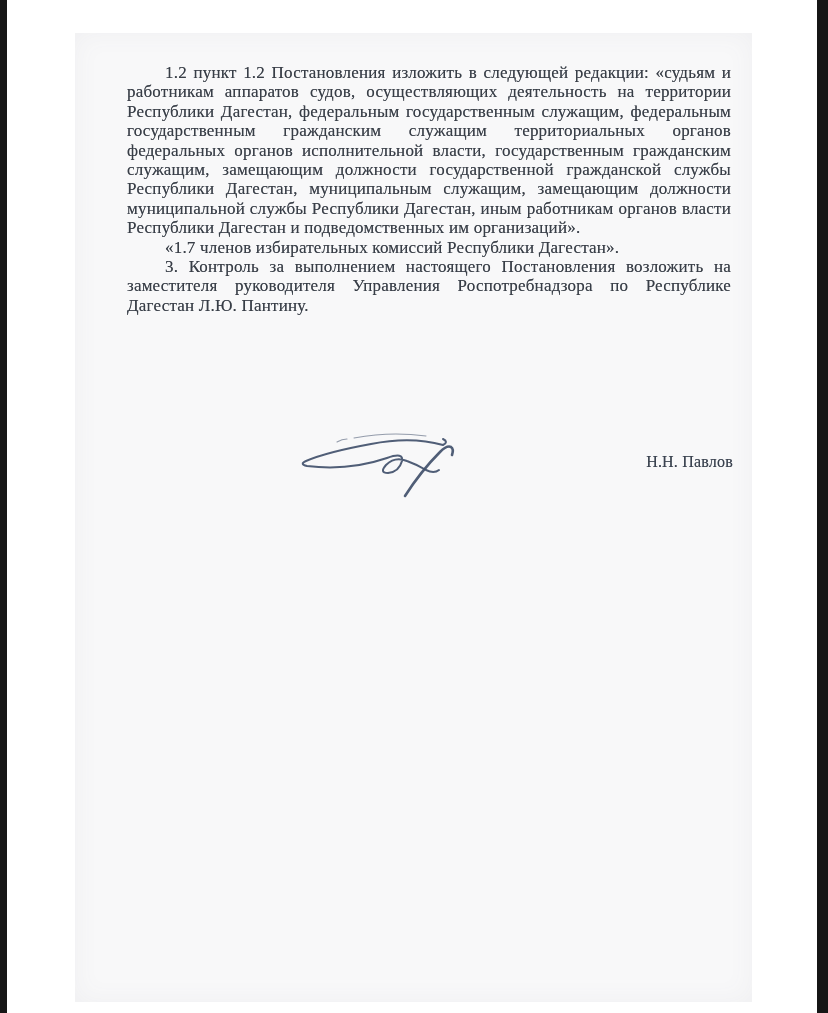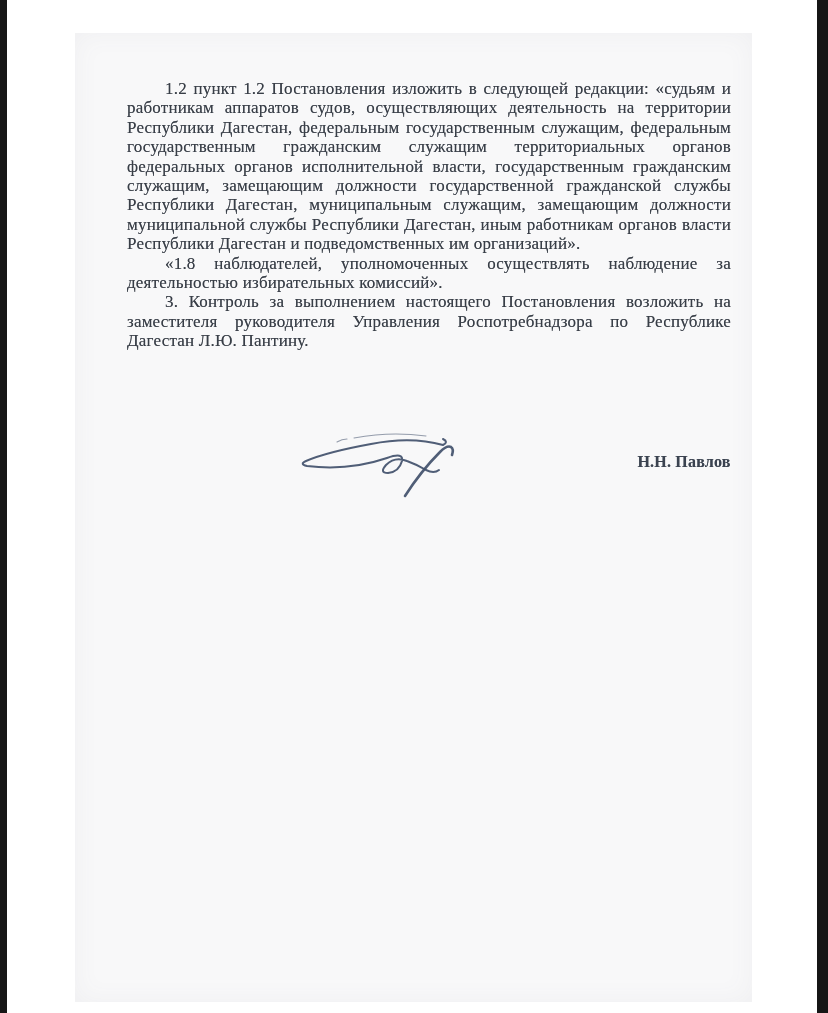--- a/index.html
+++ b/index.html
@@ -28,21 +28,21 @@
     left: 75px;
     top: 33px;
     width: 677px;
     height: 969px;
     background: #f8f8f9;
     box-shadow: inset 0 0 26px rgba(100,105,120,0.06);
   }
   .body-text {
     position: absolute;
     left: 52px;
-    top: 46px;
+    top: 30px;
     width: 604px;
     color: #383e47;
     font-size: 17px;
     line-height: 19.4px;
     text-align: justify;
     letter-spacing: 0.2px;
     text-shadow: 0 0 0.5px rgba(56,62,71,0.6);
   }
   .body-text p {
     margin: 0;
@@ -53,42 +53,41 @@
     left: 218px;
     top: 394px;
     width: 196px;
     height: 72px;
   }
   .signer {
     position: absolute;
     left: 560px;
     top: 420px;
     width: 98px;
-    text-align: center;
+    text-align: right;
     color: #3b4350;
     font-size: 16px;
     letter-spacing: 0.2px;
     text-shadow: 0 0 0.5px rgba(59,67,80,0.6);
     white-space: nowrap;
-    font-weight: bold;
   }
 </style>
 </head>
 <body>
 
 <div class="screen">
 
   <div class="film-edge left"></div>
   <div class="film-edge right"></div>
 
   <div class="paper">
 
     <div class="body-text">
       <p>1.2 пункт 1.2  Постановления изложить в следующей редакции: «судьям и работникам аппаратов судов, осуществляющих деятельность на территории Республики Дагестан, федеральным государственным служащим, федеральным государственным гражданским служащим территориальных органов федеральных органов исполнительной власти, государственным гражданским служащим, замещающим должности государственной гражданской службы Республики Дагестан, муниципальным служащим, замещающим должности муниципальной службы Республики Дагестан, иным работникам органов власти Республики Дагестан и подведомственных им организаций».</p>
-      <p>«1.8 наблюдателей, уполномоченных осуществлять наблюдение за деятельностью избирательных комиссий».</p>
+      <p>«1.7 членов избирательных комиссий Республики Дагестан».</p>
       <p>3.  Контроль за выполнением настоящего Постановления возложить на заместителя руководителя Управления Роспотребнадзора по Республике Дагестан Л.Ю. Пантину.</p>
     </div>
 
     <svg class="signature-ink" viewBox="0 0 196 72" xmlns="http://www.w3.org/2000/svg">
 
       <path d="M44,15 q5,-3 10,-3 m7,-1 q22,-4 42,-4 q15,0 30,2" fill="none" stroke-width="1.1" stroke-linecap="round" opacity="0.55" stroke="#41506b"></path>
 
       <path d="M150,12 q6,3 0,6 q-32,-9 -72,-1 Q34,25 13,34 q-7,3 1,5 q42,5 80,-8 q17,-6 15,3 q-3,11 -14,12 q-9,0 -2,-8 q9,-9 21,-4 q11,4 19,9 q8,4 13,0" fill="none" stroke-width="2" stroke-linecap="round" stroke-linejoin="round" opacity="0.92" stroke="#41506b"></path>
 
       <path d="M112,69 Q128,44 147,25 q7,-7 11,-5 q3,2 1,8" fill="none" stroke-width="2.6" stroke-linecap="round" opacity="0.92" stroke="#41506b"></path>

